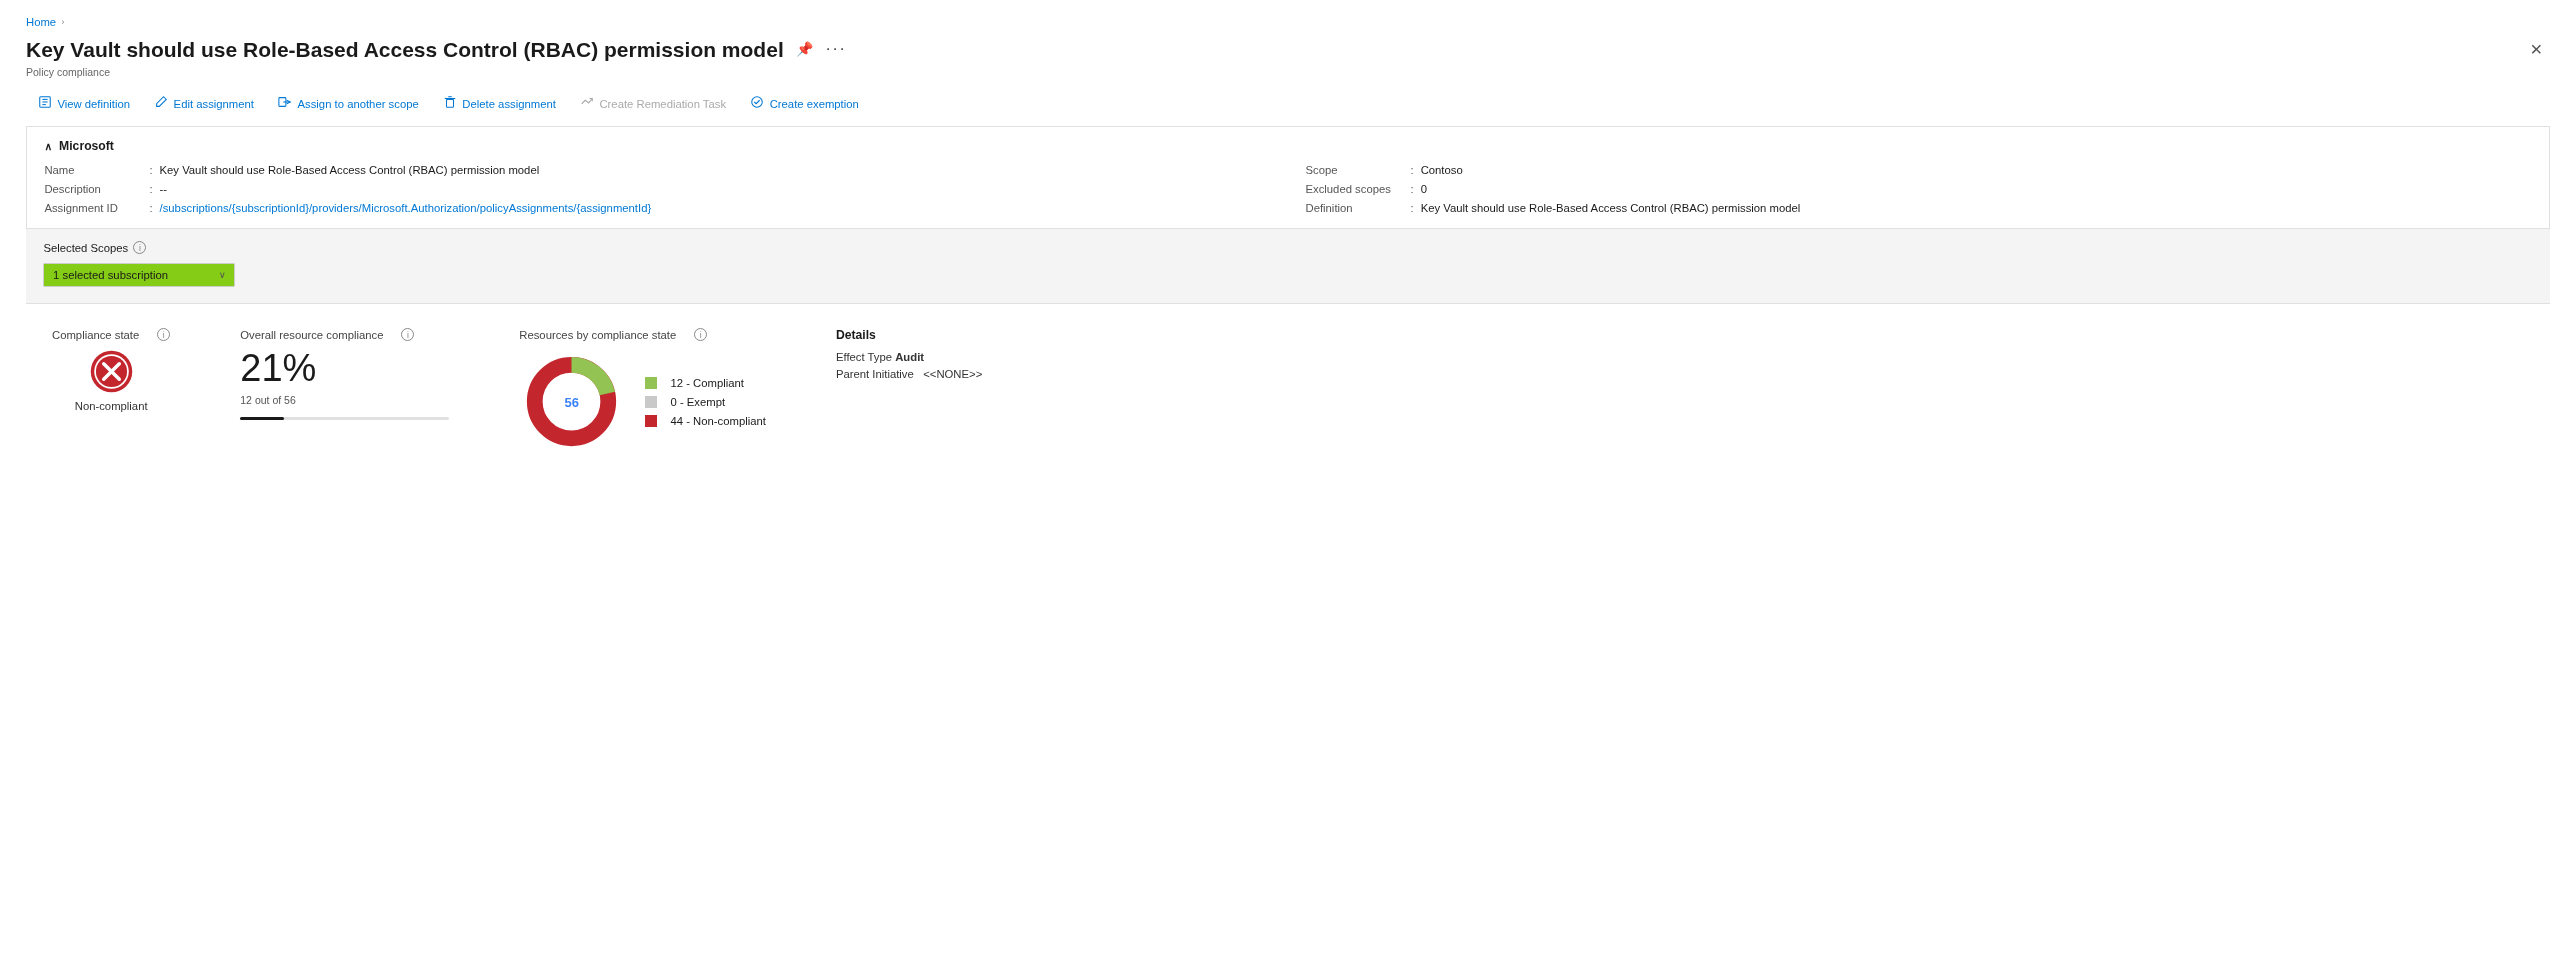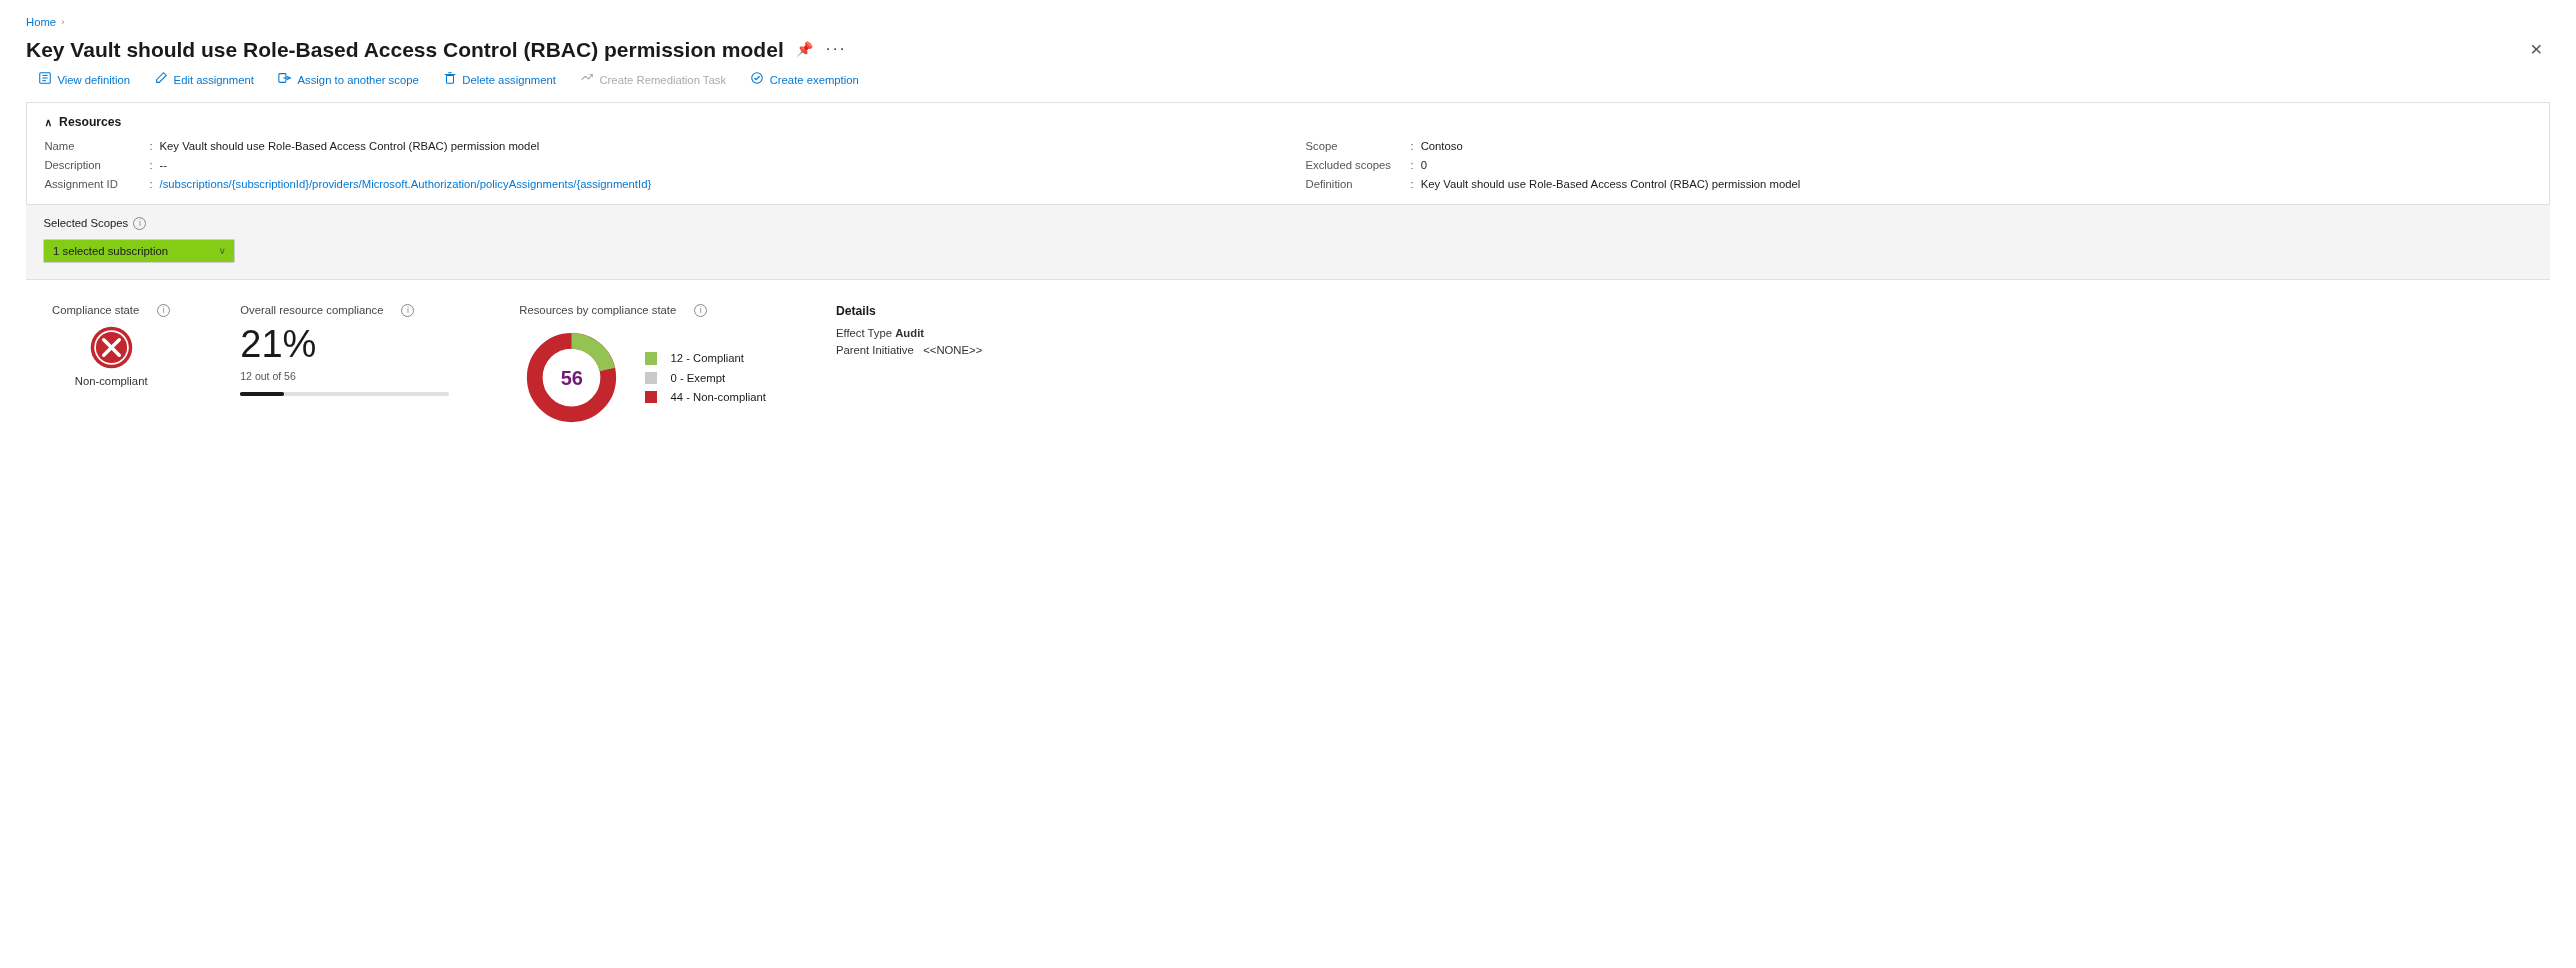--- a/index.html
+++ b/index.html
@@ -245,23 +245,23 @@
     .donut-chart {
       position: relative;
       width: 105px;
       height: 105px;
     }
     .donut-center-text {
       position: absolute;
       top: 50%;
       left: 50%;
       transform: translate(-50%, -50%);
-      font-size: 20px;
+      font-size: 13px;
       font-weight: 600;
-      color: #701a75;
+      color: #3b82f6;
     }
     .donut-legend {
       display: flex;
       flex-direction: column;
       gap: 7px;
     }
     .legend-item {
       display: flex;
       align-items: center;
       gap: 13px;
@@ -301,20 +301,21 @@
     <span class="breadcrumb-separator">›</span>
   </div>
 
   <div class="title-row">
     <h1 class="page-title">Key Vault should use Role-Based Access Control (RBAC) permission model</h1>
     <span class="title-icon-pin">📌</span>
     <span class="title-icon-more">···</span>
     <button class="close-btn">✕</button>
   </div>
 
+  <div class="page-subtitle">Policy compliance</div>
 
   <div class="toolbar">
     <button class="toolbar-btn">
       <span class="toolbar-btn-icon">
         <svg width="14" height="14" viewBox="0 0 16 16" fill="none" xmlns="http://www.w3.org/2000/svg">
           <rect x="2" y="2" width="12" height="12" rx="1" stroke="#0078d4" stroke-width="1.2" fill="none"></rect>
           <line x1="5" y1="5" x2="11" y2="5" stroke="#0078d4" stroke-width="1.2"></line>
           <line x1="5" y1="8" x2="11" y2="8" stroke="#0078d4" stroke-width="1.2"></line>
           <line x1="5" y1="11" x2="9" y2="11" stroke="#0078d4" stroke-width="1.2"></line>
         </svg>
@@ -365,21 +366,21 @@
           <path d="M5 8L7 10L11 6" stroke="#0078d4" stroke-width="1.3" fill="none"></path>
         </svg>
       </span>
       <span>Create exemption</span>
     </button>
   </div>
 
   <div class="essentials-section">
     <div class="essentials-header">
       <span class="chevron">∧</span>
-      <span>Resources</span>
+      <span>Microsoft</span>
     </div>
     <div class="essentials-grid">
       <div class="essentials-left">
         <div class="essentials-row">
           <span class="essentials-label">Name</span>
           <span class="essentials-colon">:</span>
           <span class="essentials-value">Key Vault should use Role-Based Access Control (RBAC) permission model</span>
         </div>
         <div class="essentials-row">
           <span class="essentials-label">Description</span>

